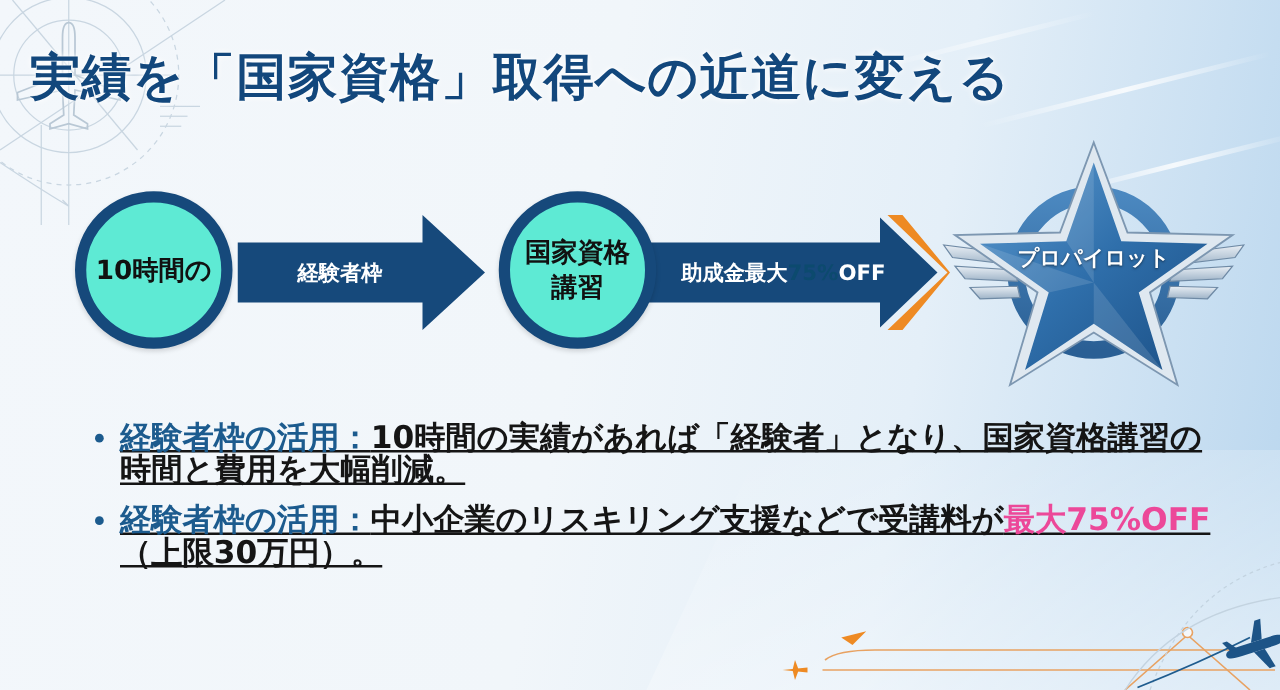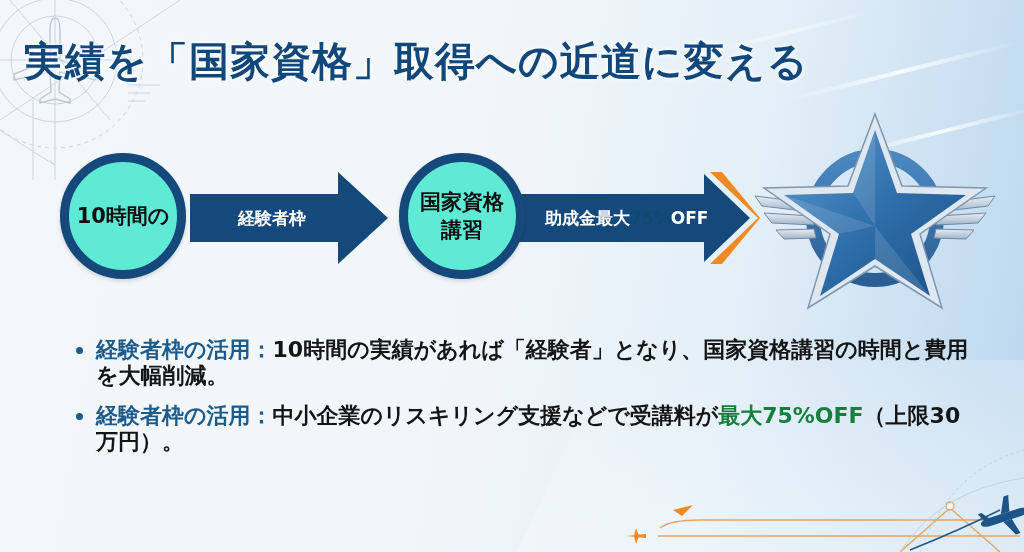--- a/index.html
+++ b/index.html
@@ -42,29 +42,29 @@
   }
   .arrow-label .hl { color:#0c4a6e; }
   .badge { position:absolute; left:750px; top:108px; width:250px; height:205px; z-index:3; }
   .badge-text {
     position:absolute; left:750px; top:196px; width:250px; text-align:center;
     color:#ffffff; font-weight:bold; font-size:17px; line-height:23px; z-index:4;
     text-shadow: 0 1px 2px rgba(0,0,0,0.55);
   }
   .bullets { position:absolute; left:74px; top:337px; width:900px; }
   .bullet {
-    position:relative; padding-left:22px; font-size:22px; line-height:26px;
-    font-weight:bold; color:#151515; margin-bottom:14px;
+    position:relative; padding-left:22px; font-size:25px; line-height:26px;
+    font-weight:bold; color:#151515; margin-bottom:14px;text-decoration:underline;
   }
   .bullet .dot {
     position:absolute; left:2px; top:10px; width:7px; height:7px; border-radius:50%;
     background:#1c5b8e;
   }
   .bullet .head { color:#1c5b8e; }
-  .bullet .em { color:#15803d; }
+  .bullet .em { color:#ec4899; }
 </style>
 </head>
 <body>
 
 <div class="bg-layer">
   <div class="sky-streak" style="left:780px; top:70px; width:240px;"></div>
   <div class="sky-streak" style="left:840px; top:130px; width:200px;"></div>
   <div class="sky-streak" style="left:700px; top:30px; width:180px; opacity:.6;"></div>
   <div class="soft-band"></div>
 
@@ -181,20 +181,21 @@
 
     <path d="M125 22 L147 85 L216 87 L161 126 L180 188 L125 151 L70 188 L89 126 L34 87 L103 85 Z" fill="url(#starG)"></path>
 
     <g fill="#ffffff" opacity="0.12">
       <path d="M125 22 L125 118 L103 85 Z"></path>
       <path d="M34 87 L125 118 L89 126 Z"></path>
       <path d="M125 118 L180 188 L125 151 Z"></path>
     </g>
   </svg>
   <div class="badge-text">
+    <div>プロパイロット</div>
   </div>
 </div>
 
 <div class="bullets">
   <div class="bullet">
     <span class="dot"></span>
     <span class="head">経験者枠の活用：</span><span>10時間の実績があれば「経験者」となり、国家資格講習の時間と費用を大幅削減。</span>
   </div>
   <div class="bullet">
     <span class="dot"></span>

